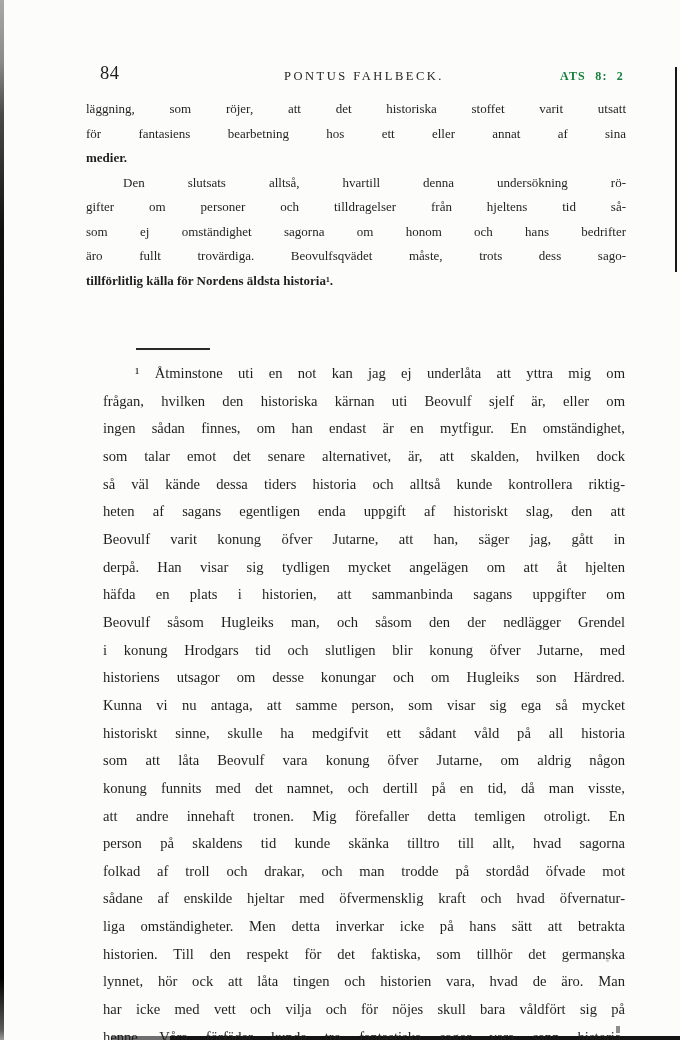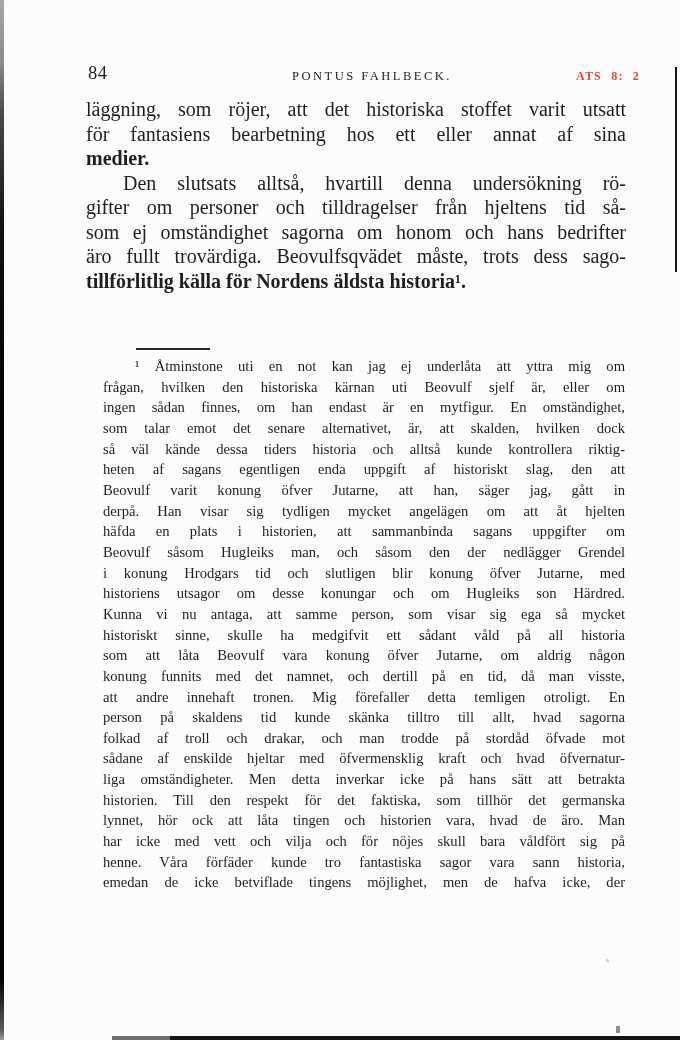--- a/index.html
+++ b/index.html
@@ -14,36 +14,36 @@
     position:absolute; left:0; top:0; width:4px; height:1040px;
     background:linear-gradient(180deg,#a8a8a8 0%,#8a8a8a 6%,#4a4a4a 11%,#111 22%,#000 40%,#000 94%,#5a5a5a 99%,#9a9a9a 100%);
   }
   .edge-right { position:absolute; left:675px; top:67px; width:2px; height:205px; background:#161616; }
   .edge-bottom { position:absolute; left:112px; top:1036px; width:568px; height:4px; background:#141414; }
   .edge-bottom-soft { position:absolute; left:112px; top:1036px; width:58px; height:4px; background:#6f6f6f; }
   .speck-a { position:absolute; left:606px; top:959px; width:3px; height:3px; background:#c9c9c9; border-radius:50%; }
   .speck-b { position:absolute; left:616px; top:1026px; width:4px; height:7px; background:#8d8d8d; }
 
   
-  .pageno { position:absolute; left:88px; top:63px; font-size:18.5px; letter-spacing:0.5px; }
-  .running { position:absolute; left:102px; top:69px; width:540px; text-align:center;
+  .pageno { position:absolute; left:100px; top:63px; font-size:18.5px; letter-spacing:0.5px; }
+  .running { position:absolute; left:94px; top:69px; width:540px; text-align:center;
              font-size:12.5px; letter-spacing:2.5px; color:#242424; }
-  .sig { position:absolute; right:40px; top:69px; font-size:12px; font-weight:bold;
-         letter-spacing:1.2px; word-spacing:5px; color:#ef4444; }
+  .sig { position:absolute; right:56px; top:69px; font-size:12px; font-weight:bold;
+         letter-spacing:1.2px; word-spacing:5px; color:#15803d; }
 
   
   .body-block { position:absolute; left:86px; top:97px; width:540px; }
-  .ln { font-size:20px; line-height:24.5px; text-align:justify; text-align-last:justify; }
+  .ln { font-size:13px; line-height:24.5px; text-align:justify; text-align-last:justify; }
   .ln.end { text-align-last:left;font-weight:bold; }
   .ln.indent { text-indent:37px; }
 
   
   .fn-rule { position:absolute; left:136px; top:348px; width:74px; height:2px; background:#2a2a2a; }
   .footnote-block { position:absolute; left:103px; top:356px; width:522px; }
-  .fn-ln { font-size:14.6px; line-height:20.65px; text-align:justify; text-align-last:justify; }
+  .fn-ln { font-size:14.6px; line-height:20.65px; text-align:justify; text-align-last:justify;margin-top:7px; }
   .fn-ln.first { text-indent:32px; }
 </style>
 </head>
 <body>
 
 <div class="page">
 
   <div class="edge-left"></div>
   <div class="edge-right"></div>
   <div class="edge-bottom"></div>

